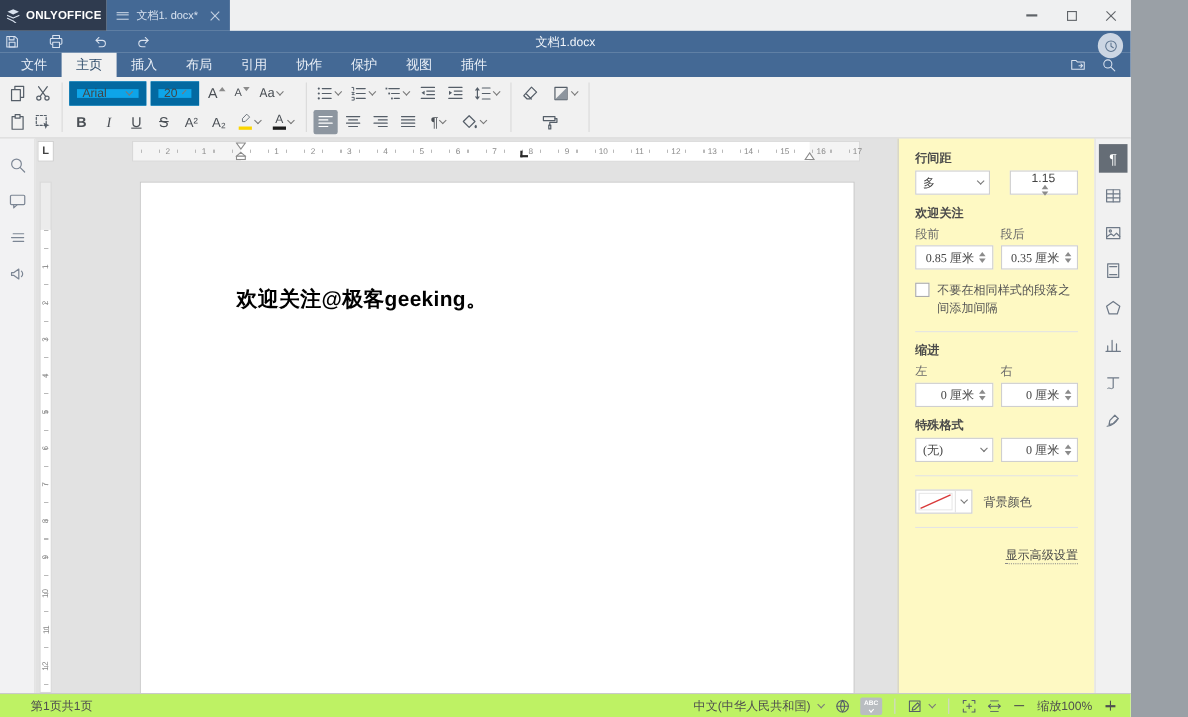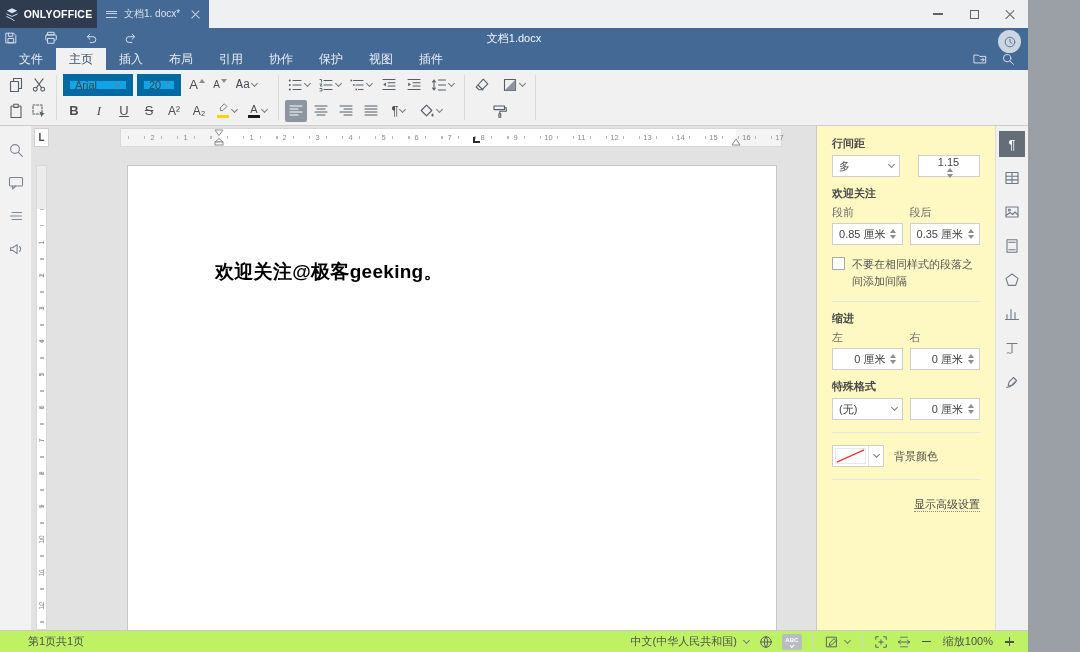--- a/index.html
+++ b/index.html
@@ -85,21 +85,21 @@
   .vnums{position:absolute;left:0;top:59.5px;width:100%;display:flex;flex-direction:column;}
   .vnum{height:33px;display:flex;align-items:center;justify-content:center;}
   .vnum i{font-style:normal;font-size:7.5px;color:#8a8a8a;transform:rotate(-90deg);}
   .page{position:absolute;left:95px;top:39px;width:650px;bottom:-2px;background:#fff;border:1px solid #c6c6c6;}
   .doctext{position:absolute;left:87px;top:93px;font-size:19px;font-weight:bold;color:#000;letter-spacing:.3px;}
   .rpanel{position:absolute;right:33px;top:0;bottom:0;width:179px;background:#fef9c3;border-left:1px solid #c9c9c9;padding:10px 15px 0 15px;font-size:11px;color:#555;}
   .plabel{font-weight:bold;color:#4a4a4a;margin:9px 0 4px;}
   .plabel.first{margin-top:0;}
   .psub{color:#6b6b6b;margin-bottom:3px;}
   .prow{display:flex;gap:14px;}
-  .pcols{display:flex;gap:7px;}
+  .pcols{display:flex;gap:7px;font-family:Liberation Serif, serif;}
   .pcol{flex:1;min-width:0;}
   .fld{height:22px;border:1px solid #cfcfcf;background:#fff;display:flex;align-items:center;padding:0 4px 0 6px;color:#444;}
   .fld .fval{flex:1;text-align:right;padding-right:3px;}
   .fld .fval.l{text-align:left;}
   .spinbtns{display:flex;flex-direction:column;gap:2px;align-items:center;width:9px;}
   .ddrop{width:68px;} .dspin{width:62px;margin-left:auto;flex-direction:column;}
   .pcheck{display:flex;gap:7px;margin-top:11px;align-items:flex-start;}
   .ckbox{width:13px;height:13px;border:1px solid #ababab;background:#fff;flex:none;margin-top:1px;}
   .cklabel{line-height:1.5;color:#555;}
   .hrline{height:1px;background:#e4e4e4;margin:12px 0 0;}

